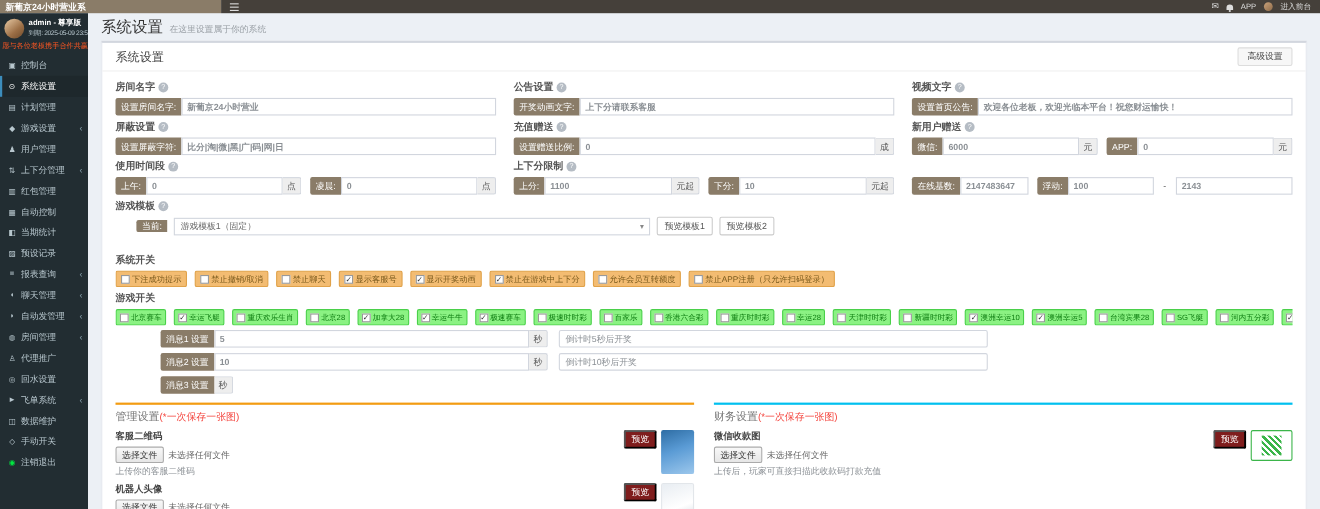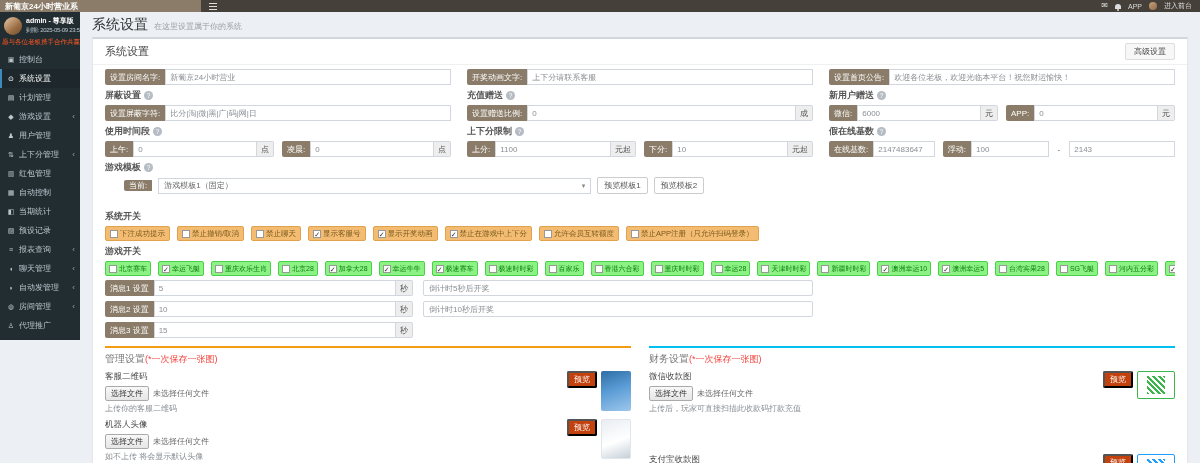--- a/index.html
+++ b/index.html
@@ -14,21 +14,21 @@
   .hamburger{width:8px;height:1px;background:#ddd;box-shadow:0 -3px 0 #ddd,0 3px 0 #ddd;display:inline-block;}
   .tb-right{display:flex;align-items:center;gap:7px;color:#ddd;font-size:7px;}
   .mail-glyph{font-size:8px;line-height:8px;color:#ddd;}
   .bell-icon{width:6px;height:5px;background:#ddd;border-radius:3px 3px 0 0;position:relative;display:inline-block;}
   .bell-icon::after{content:"";position:absolute;left:2px;bottom:-2px;width:2px;height:2px;border-radius:50%;background:#ddd;}
   .tb-avatar{width:8px;height:8px;border-radius:50%;background:linear-gradient(140deg,#c9a27a,#8e6b49);display:inline-block;}
 
   .layout{display:flex;height:451px;}
 
   
-  .sidebar{width:80px;background:#222d32;height:328px;flex:none;overflow:hidden;}
+  .sidebar{width:80px;background:#222d32;height:451px;flex:none;overflow:hidden;}
   .user-panel{padding:4px 4px 1px;display:flex;gap:4px;align-items:center;}
   .sb-avatar{width:18px;height:18px;border-radius:50%;background:linear-gradient(140deg,#e8cba6,#9c6f46 60%,#6e4a2b);flex:none;}
   .sb-uinfo{min-width:0;}
   .sb-name{color:#fff;font-size:7px;font-weight:bold;white-space:nowrap;}
   .sb-expire{color:#b8c7ce;font-size:6px;white-space:nowrap;letter-spacing:-0.3px;}
   .marquee{color:#ff5722;font-size:6.5px;white-space:nowrap;overflow:hidden;padding:2px 2px 3px;text-align:right;}
   .menu{list-style:none;}
   .menu .item{height:19px;display:flex;align-items:center;padding:0 6px;font-size:8px;color:#b8c7ce;
               position:relative;cursor:pointer;white-space:nowrap;}
   .menu .item.active{background:#1e282c;color:#fff;border-left:2px solid #3c8dbc;padding-left:4px;}
@@ -51,62 +51,62 @@
 
   .grid3{display:grid;grid-template-columns:1fr 1fr 1fr;column-gap:16px;}
   .f-label{font-size:9px;font-weight:bold;color:#555;margin:4px 0 3px;display:flex;align-items:center;gap:3px;}
   .help{width:9px;height:9px;border-radius:50%;background:#b5bcc4;color:#fff;font-size:6.5px;line-height:9px;
         text-align:center;font-weight:normal;flex:none;}
   .ctrl{display:flex;gap:8px;}
   .igroup{display:flex;flex:1;height:16px;min-width:0;}
   .prefix{background:#8a7c68;color:#fff;font-size:8px;padding:0 5px;border-radius:2px 0 0 2px;
           display:flex;align-items:center;white-space:nowrap;flex:none;}
   .ival{flex:1;min-width:0;border:1px solid #d2d6de;background:#fff;font-size:8px;color:#8a8f94;
-        padding:0 4px;display:flex;align-items:center;overflow:hidden;white-space:nowrap;}
+        padding:0 4px;display:flex;align-items:center;overflow:hidden;white-space:nowrap;font-weight:bold;}
   .isuffix{border:1px solid #d2d6de;border-left:0;background:#eee;color:#555;font-size:8px;padding:0 4px;
            display:flex;align-items:center;border-radius:0 2px 2px 0;flex:none;white-space:nowrap;}
   .sep{display:flex;align-items:center;font-size:8px;color:#555;padding:0 1px;flex:none;}
 
   .tpl-row{display:flex;align-items:center;gap:6px;margin-bottom:16px;width:56%;padding-left:19px;}
   .selectbox{flex:1;height:16px;border:1px solid #d2d6de;background:#fff;font-size:8px;color:#666;
              display:flex;align-items:center;justify-content:space-between;padding:0 5px;}
   .caret{font-size:7px;color:#888;}
   .btn-white{font-size:8px;border:1px solid #ccc;background:#fff;color:#555;padding:2px 6px;border-radius:2px;
              cursor:pointer;white-space:nowrap;flex:none;}
 
   .tg-row{display:flex;gap:7px;margin:1px 0 4px;flex-wrap:nowrap;overflow:hidden;}
   .tg{display:inline-flex;align-items:center;gap:2px;height:15px;padding:0 4px;border-radius:2px;
       font-size:7.5px;white-space:nowrap;cursor:pointer;flex:none;}
   .tg .cb{width:8px;height:8px;background:#fff;border:1px solid #999;font-size:7px;line-height:7px;
           text-align:center;color:#333;flex:none;}
   .tg.orange{background:#f3bc72;border:1px solid #e0a24a;color:#7a5a1d;}
   .tg.green{background:#8bf283;border:1px solid #4ad04a;color:#0f7d12;font-size:7px;padding:0 3px;}
 
   .msg-row{display:flex;height:16px;margin-bottom:5px;}
-  .msg-left{display:flex;width:308px;flex:none;}
+  .msg-left{display:flex;width:352px;flex:none;margin-left:41px;}
   .msg-text{width:390px;margin-left:10px;border:1px solid #d2d6de;background:#fff;font-size:8px;color:#8a8f94;
             padding:0 5px;display:flex;align-items:center;border-radius:2px;}
 
   .sections{display:flex;gap:18px;margin-top:8px;}
   .section{flex:1;border-top:2px solid #ccc;padding-top:4px;min-width:0;}
   .section.left{border-top-color:#f39c12;}
   .section.right{border-top-color:#00c0ef;}
   .sec-title{font-size:10px;color:#777;}
   .sec-note{color:#f4433c;font-size:9px;}
   .sec-item{display:flex;margin-top:5px;align-items:flex-start;}
   .section.right .sec-item + .sec-item{margin-top:40px;}
   .sec-main{flex:1;min-width:0;}
-  .sec-label{font-size:8.5px;font-weight:normal;color:#444;}
+  .sec-label{font-size:8.5px;font-weight:bold;color:#444;}
   .file-row{display:flex;align-items:center;gap:4px;margin:3px 0 2px;}
   .file-btn{font-size:8px;border:1px solid #aaa;background:linear-gradient(#f8f8f8,#e6e6e6);padding:1px 5px;
             border-radius:2px;color:#333;cursor:pointer;}
   .file-status{font-size:8px;color:#666;}
   .hint{font-size:8px;color:#8a8f94;}
   .sec-media{display:flex;gap:4px;align-items:flex-start;flex:none;}
-  .preview-btn{font-size:8px;background:#c2410c;color:#fff;padding:1px 5px;border-radius:2px;cursor:pointer;}
+  .preview-btn{font-size:8px;background:#7f1d1d;color:#fff;padding:1px 5px;border-radius:2px;cursor:pointer;}
   .ph{width:30px;height:40px;border-radius:2px;flex:none;}
   .ph-customer-service-photo{background:linear-gradient(160deg,#2e6da4,#5a9bd5 45%,#9cc7ec);}
   .ph-robot-photo{background:linear-gradient(160deg,#e8edf2,#ffffff 55%,#c6d0d9);border:1px solid #e2e6ea;}
   .qr{width:38px;height:28px;background:#fff;border:1px solid #ddd;position:relative;border-radius:2px;flex:none;}
   .qr::after{content:"";position:absolute;left:9px;right:9px;top:4px;bottom:4px;}
   .qr-wechat{border-color:#3bb54a;}
   .qr-wechat::after{background:repeating-linear-gradient(45deg,#3bb54a 0 2px,#fff 2px 4px);}
   .qr-alipay{border-color:#1e9fff;}
   .qr-alipay::after{background:repeating-linear-gradient(45deg,#1e9fff 0 2px,#fff 2px 4px);}
 </style>
@@ -235,20 +235,25 @@
     </div>
 
     <div class="box">
       <div class="box-header">
         <span class="box-title">系统设置</span>
         <button class="btn-default">高级设置</button>
       </div>
       <div class="box-body">
         <div id="form-rows">
             <div class="grid3">
+              <div class="f-label">房间名字<span class="help">?</span></div>
+              <div class="f-label">公告设置<span class="help">?</span></div>
+              <div class="f-label">视频文字<span class="help">?</span></div>
+            </div>
+            <div class="grid3">
               <div class="ctrl">
                 <span class="igroup">
                   <span class="prefix">设置房间名字:</span>
                   <span class="ival">新葡京24小时营业</span>
                 </span>
               </div>
               <div class="ctrl">
                 <span class="igroup">
                   <span class="prefix">开奖动画文字:</span>
                   <span class="ival">上下分请联系客服</span>
@@ -289,21 +294,20 @@
                 <span class="igroup">
                   <span class="prefix">APP:</span>
                   <span class="ival">0</span>
                   <span class="isuffix">元</span>
                 </span>
               </div>
             </div>
             <div class="grid3">
               <div class="f-label">使用时间段<span class="help">?</span></div>
               <div class="f-label">上下分限制<span class="help">?</span></div>
-              <div class="f-label">假在线基数<span class="help">?</span></div>
             </div>
             <div class="grid3">
               <div class="ctrl">
                 <span class="igroup">
                   <span class="prefix">上午:</span>
                   <span class="ival">0</span>
                   <span class="isuffix">点</span>
                 </span>
                 <span class="igroup">
                   <span class="prefix">凌晨:</span>
@@ -488,21 +492,20 @@
               <span class="msg-left">
                 <span class="prefix">消息2 设置</span>
                 <span class="ival">10</span>
                 <span class="isuffix">秒</span>
               </span>
               <span class="msg-text">倒计时10秒后开奖</span>
             </div>
             <div class="msg-row">
               <span class="msg-left">
                 <span class="prefix">消息3 设置</span>
-                <span class="ival">15</span>
                 <span class="isuffix">秒</span>
               </span>
             </div>
           </div>
 
         <div class="sections" id="sections">
             <div class="section left">
               <div class="sec-title">管理设置<span class="sec-note">(*一次保存一张图)</span></div>
               <div class="sec-item">
                 <div class="sec-main">

